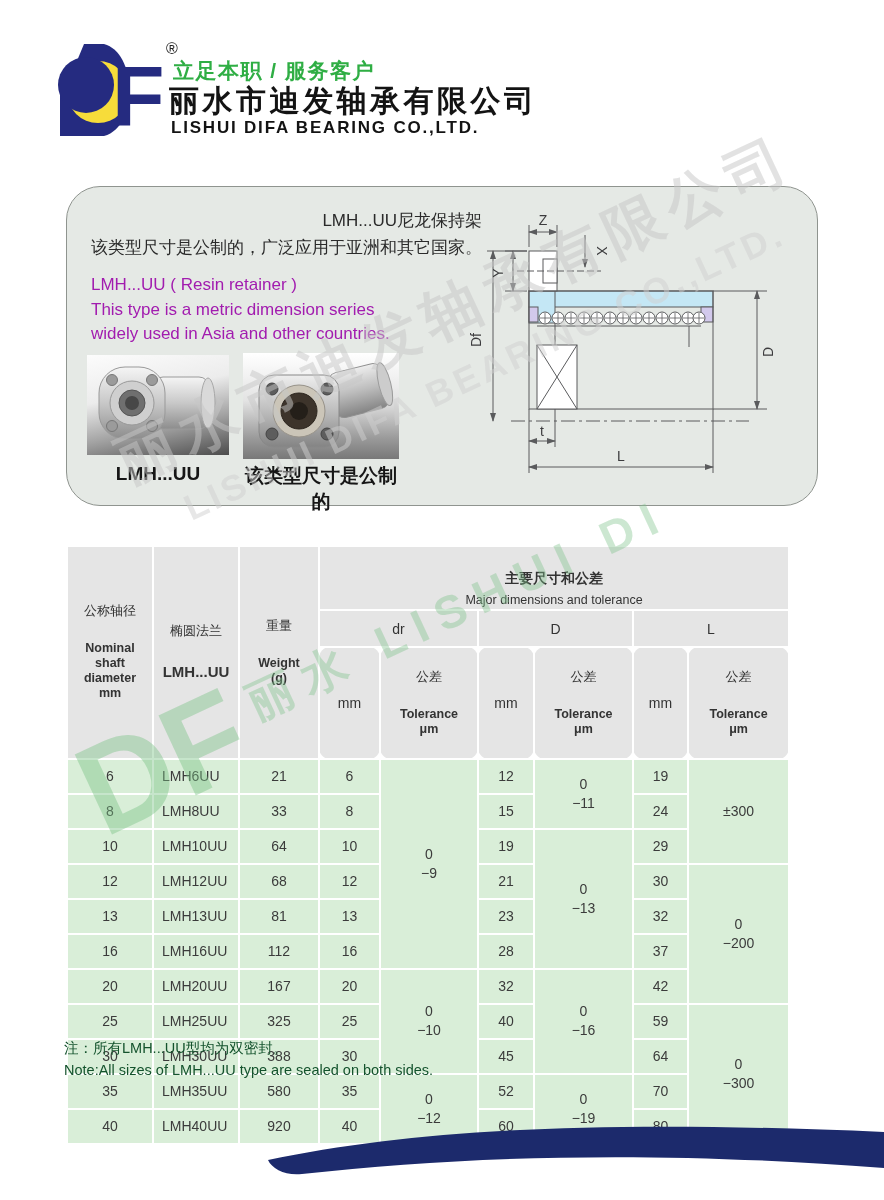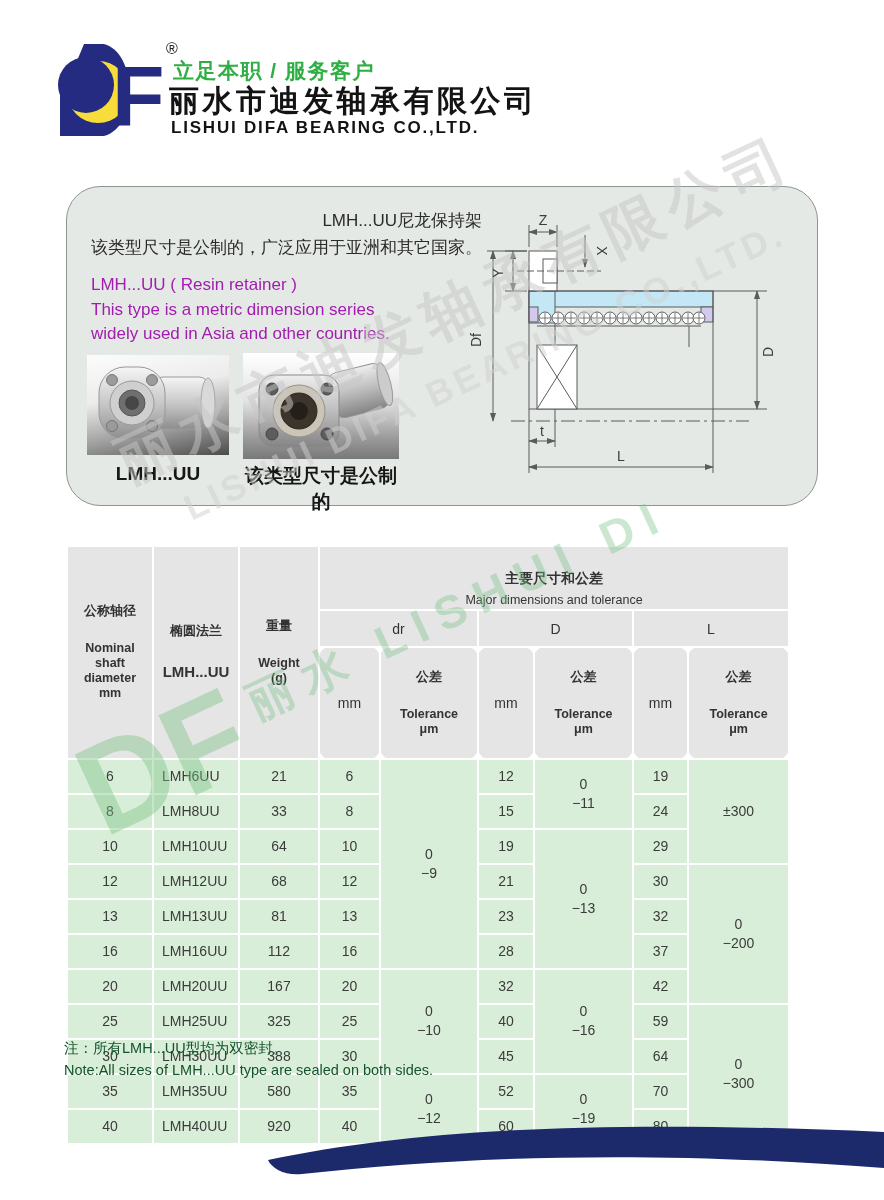--- a/index.html
+++ b/index.html
@@ -49,21 +49,21 @@
   
   .dim-table { position:absolute; left:66px; top:545px; width:722px; z-index:1;
                border-collapse:collapse; table-layout:fixed; }
   .dim-table th, .dim-table td { border:2px solid #ffffff; text-align:center;
                vertical-align:middle; white-space:pre-line; }
   .dim-table th { background:#e5e5e5; color:#333; line-height:1.3; font-weight:normal; }
   .dim-table td { background:#d9eed8; color:#3b3b3b; font-size:14px; height:35px; line-height:1.35; }
   .hr1 th { height:26px; }
   .hr2 th { height:37px; font-size:14px; }
   .hr3 th { height:48px;border-radius:11px; }
-  .h-cn { font-size:13px; font-weight:bold; display:block; }
+  .h-cn { font-size:13px; font-weight:normal; display:block; }
   .h-en { font-size:12.5px; font-weight:bold; display:block; line-height:1.2; }
   .band-cn { font-size:14px; font-weight:bold; }
   .band-en { font-size:12.5px; font-weight:normal; }
   .model-head { font-size:15px; font-weight:bold; display:block; margin-top:2px; }
   .mm-label { font-size:14px; }
   td.cell-model { text-align:left; padding-left:8px;margin-top:48px; }
   
   .note { position:absolute; left:64px; top:1038px; font-size:14.5px; color:#14532d; line-height:1.5; z-index:1; }
   
   .swoosh { position:absolute; left:0; top:1112px; z-index:4; pointer-events:none; }

